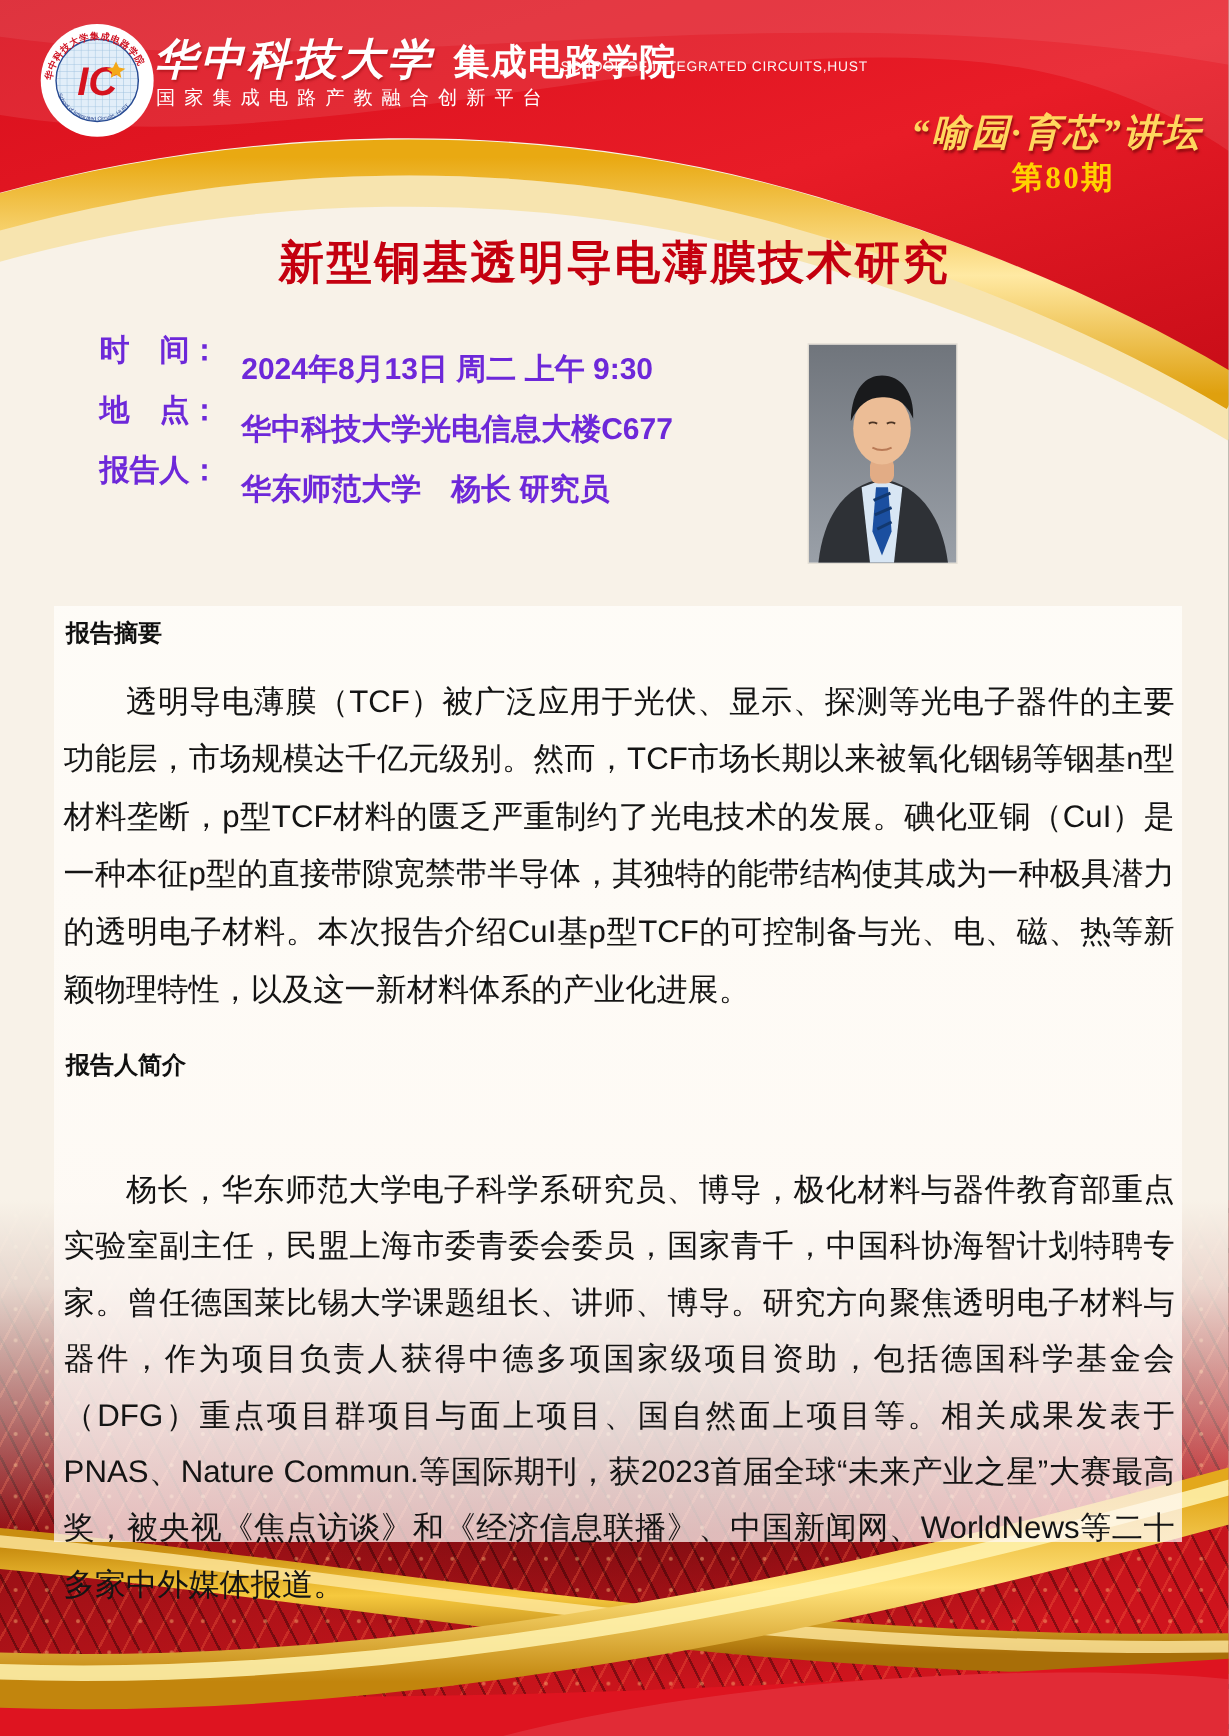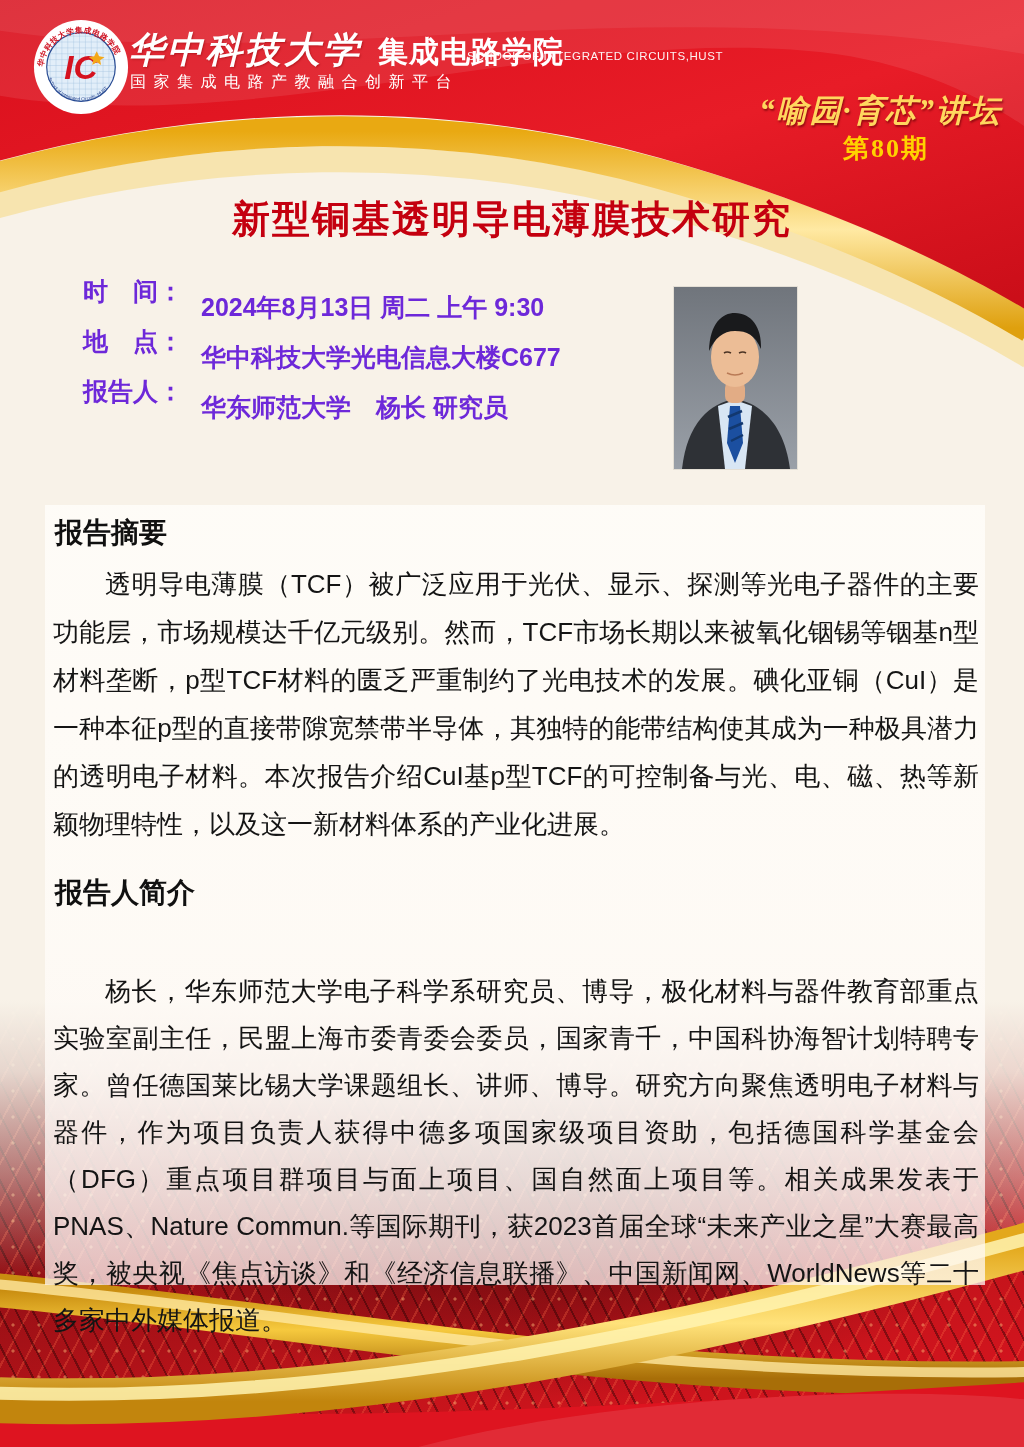--- a/index.html
+++ b/index.html
@@ -55,21 +55,21 @@
   }
   .info-block { position:absolute; left:83px; top:266px; width:560px; }
   .info-row { display:flex; height:50px; align-items:center;
               font-size:25px; font-weight:bold; color:#6d28d9; }
   .info-label { flex:0 0 118px; }
   .info-value { white-space:nowrap;margin-top:32px; }
   
   .photo { position:absolute; left:674px; top:287px; width:123px; height:182px; display:block;
            box-shadow:0 0 0 1px rgba(0,0,0,0.08); }
   
-  .section-heading { position:absolute; left:55px; font-size:28px; font-weight:bold; color:#101010; }
+  .section-heading { position:absolute; left:55px; font-size:20px; font-weight:bold; color:#101010; }
   .abstract-heading { top:514px; }
   .bio-heading { top:874px; }
   .body-para {
     position:absolute; left:53px; width:926px;
     font-size:26px; line-height:48px; color:#141414;
     text-align:justify; text-indent:2em;
   }
   .abstract-para { top:560px; }
   .bio-para { top:968px; line-height:47px; }
 </style>

